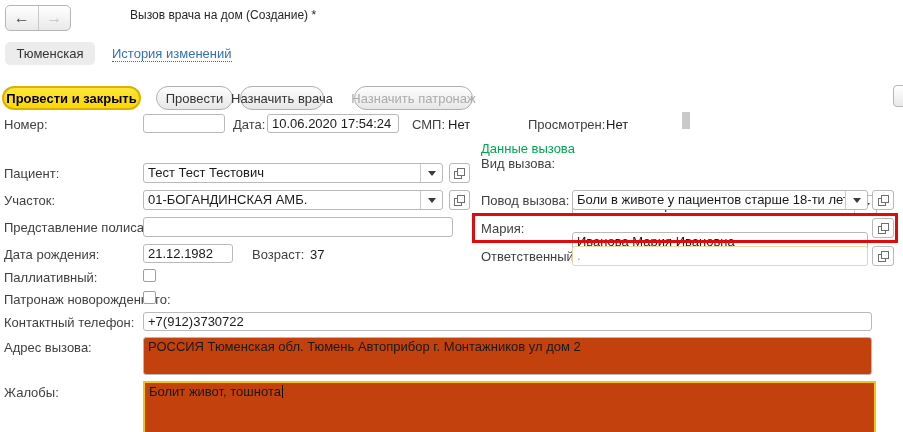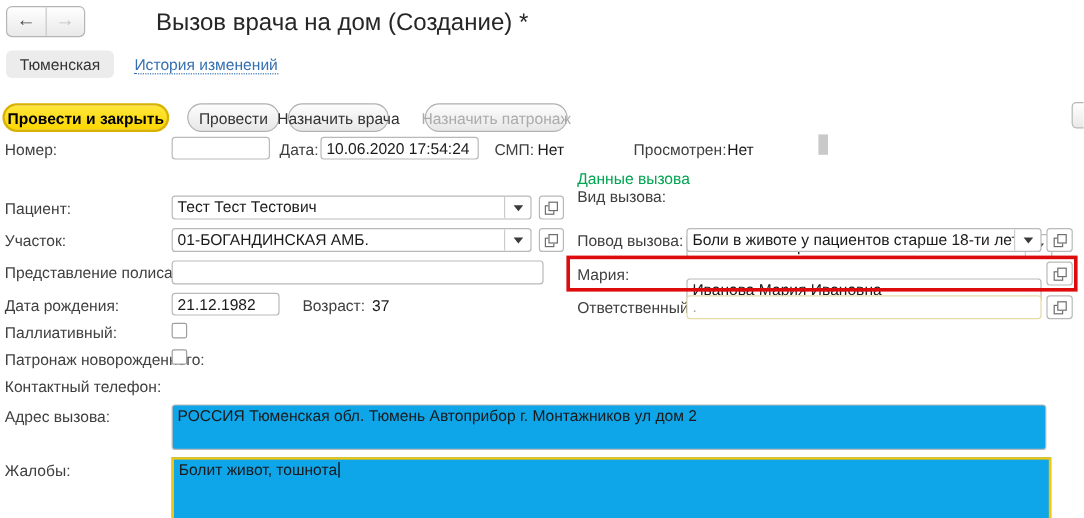--- a/index.html
+++ b/index.html
@@ -10,21 +10,21 @@
 
   
   .navgrp { left:5px; top:5px; width:66px; height:26px; display:flex;
             border:1px solid #b5b5b5; border-radius:5px;
             background:linear-gradient(#ffffff,#e9e9e9); overflow:hidden; }
   .navbtn { flex:1; display:flex; align-items:center; justify-content:center;
             font-size:16px; font-weight:bold; cursor:pointer; }
   .navbtn.back { color:#4a4a4a; border-right:1px solid #c9c9c9; }
   .navbtn.fwd  { color:#c3c3c3; }
 
-  .title { left:130px; top:8px; font-size:20px; color:#262626; white-space:nowrap; }
+  .title { left:130px; top:8px; font-size:12px; color:#262626; white-space:nowrap; }
 
   .tab-main { left:5px; top:42px; width:90px; height:23px; background:#ececec;
               border-radius:5px; display:flex; align-items:center; justify-content:center;
               color:#333; cursor:pointer; }
   .tab-link { left:112px; top:46px; color:#3470b0; border-bottom:1px dotted #3470b0;
               cursor:pointer; white-space:nowrap; }
 
   
   .btn { height:24px; display:flex; align-items:center; justify-content:center;
          background:linear-gradient(#fdfdfd,#e7e7e7); border:1px solid #b0b0b0;
@@ -38,21 +38,21 @@
 
   
   .lbl { color:#3f3f3f; white-space:nowrap; }
   .val-static { color:#1a1a1a; white-space:nowrap; }
   .sec-title { color:#00a651; white-space:nowrap; }
 
   
   .inp { background:#fff; border:1px solid #b9b9b9; border-radius:3px;
          padding:0 4px; line-height:17px; overflow:hidden; white-space:nowrap; color:#1a1a1a; }
   .inp.pale { border-color:#e7d9a5; color:#a8a8a8; }
-  .tarea { background:#0ea5e9; border:1px solid #b9b9b9; border-radius:3px;
+  .tarea { background:#c2410c; border:1px solid #b9b9b9; border-radius:3px;
            padding:1px 4px; line-height:16px; overflow:hidden; color:#1a1a1a; }
   .tarea.focus { border:2px solid #f2c50f; border-radius:0; }
   .combo { display:flex; background:#fff; border:1px solid #b9b9b9; border-radius:3px; overflow:hidden; }
   .combo .cval { flex:1; padding:0 4px; line-height:18px; overflow:hidden; white-space:nowrap; }
   .combo .carr { width:22px; border-left:1px solid #cccccc; display:flex;
                  align-items:center; justify-content:center; cursor:pointer; }
   .tri { width:0; height:0; border-left:4px solid transparent;
          border-right:4px solid transparent; border-top:5px solid #3a3a3a; }
   .openbtn { background:#fff; border:1px solid #b9b9b9; border-radius:3px;
              display:flex; align-items:center; justify-content:center; cursor:pointer; }
@@ -136,20 +136,21 @@
   <div class="abs lbl" style="left:252px; top:247px;">Возраст:</div>
   <div class="abs val-static" style="left:310px; top:247px;">37</div>
 
   <div class="abs lbl" style="left:4px; top:270px;">Паллиативный:</div>
   <div class="abs chk" style="left:143px; top:269px;"></div>
 
   <div class="abs lbl" style="left:4px; top:292px;">Патронаж новорожденного:</div>
   <div class="abs chk" style="left:143px; top:291px;"></div>
 
   <div class="abs lbl" style="left:4px; top:315px;">Контактный телефон:</div>
+  <div class="abs inp" style="left:143px; top:312px; width:729px; height:19px;">+7(912)3730722</div>
 
   <div class="abs lbl" style="left:4px; top:340px;">Адрес вызова:</div>
   <div class="abs tarea" style="left:143px; top:337px; width:729px; height:38px;">РОССИЯ Тюменская обл. Тюмень Автоприбор г. Монтажников ул дом 2</div>
 
   <div class="abs lbl" style="left:4px; top:385px;">Жалобы:</div>
   <div class="abs tarea focus" style="left:143px; top:381px; width:733px; height:60px;"><span>Болит живот, тошнота</span><span class="caret"></span></div>
 
   <div class="abs lbl" style="left:481px; top:156px;">Вид вызова:</div>
   <div class="abs combo" style="left:572px; top:163px; width:305px; height:20px;margin-top:32px;">
     <div class="cval">Неотложный прием</div>

